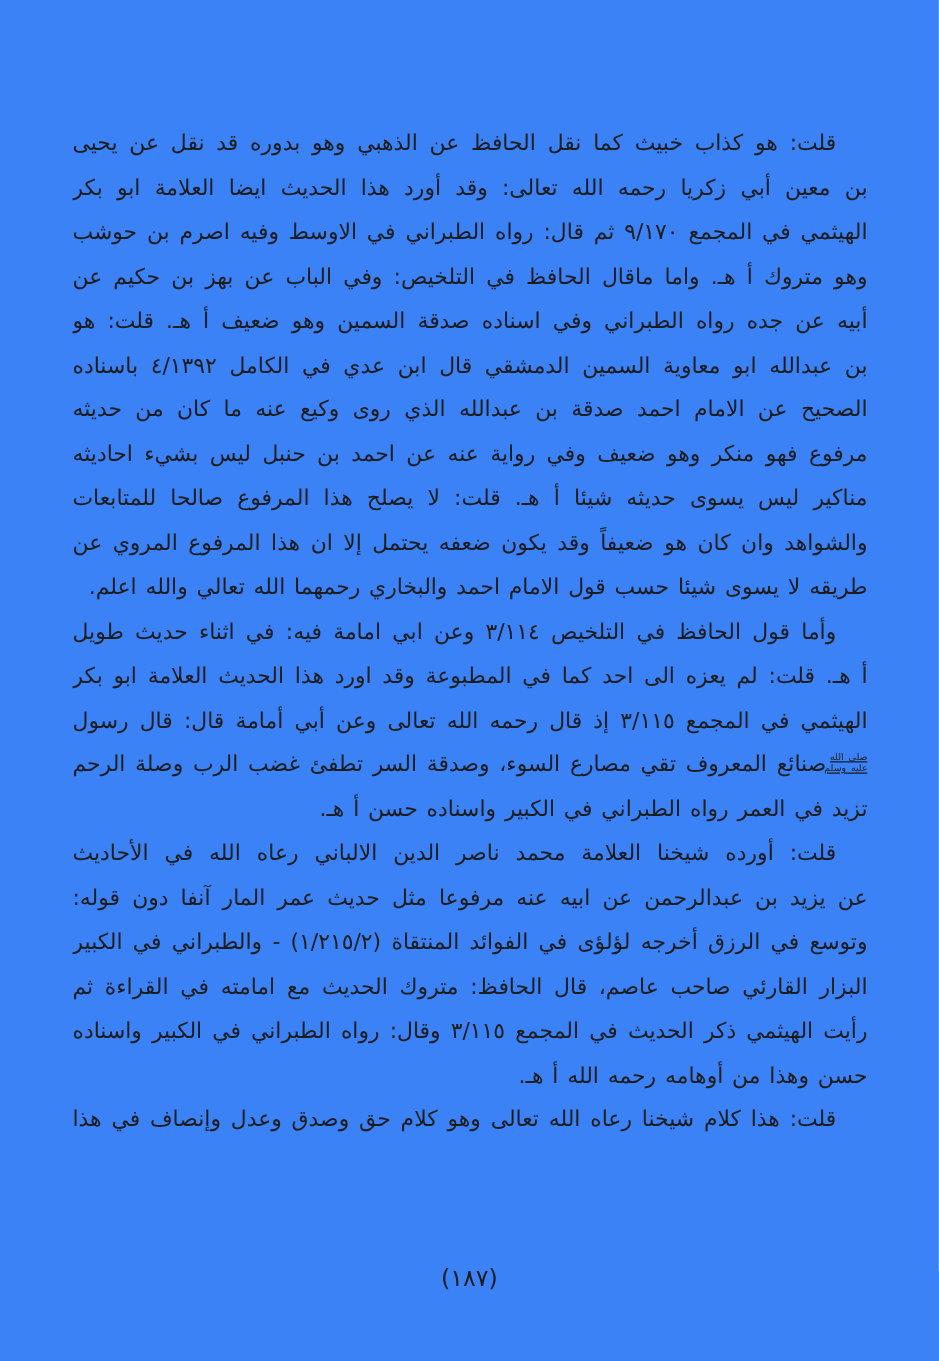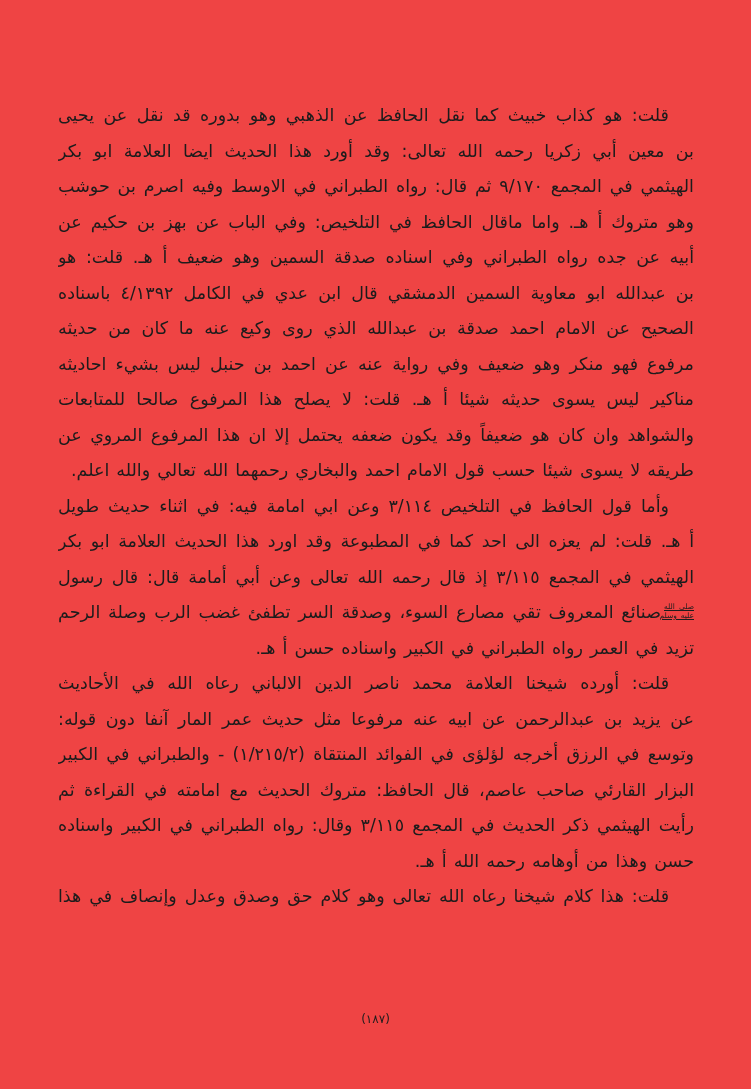--- a/index.html
+++ b/index.html
@@ -2,21 +2,21 @@
 <html><head>
 <meta charset="utf-8">
 <style>
   html, body { margin: 0; padding: 0; }
   body { background: #ffffff; }
 
   .page {
     position: relative;
     width: 751px;
     height: 1089px;
-    background: #ef4444;
+    background: #3b82f6;
     color: #1c1c1c;
     font-family: "DejaVu Sans", sans-serif;
     overflow: hidden;
   }
 
   .text-block {
     position: absolute;
     top: 98px;
     right: 57px;
     width: 636px;
@@ -53,21 +53,21 @@
     white-space: nowrap;
   }
 
   .page-num {
     position: absolute;
     top: 1012px;
     left: 0;
     width: 100%;
     text-align: center;
     direction: rtl;
-    font-size: 12px;
+    font-size: 19px;
     letter-spacing: 2px;
   }
 </style>
 </head>
 <body>
 
 <div class="page">
 
   <div class="text-block">
 

